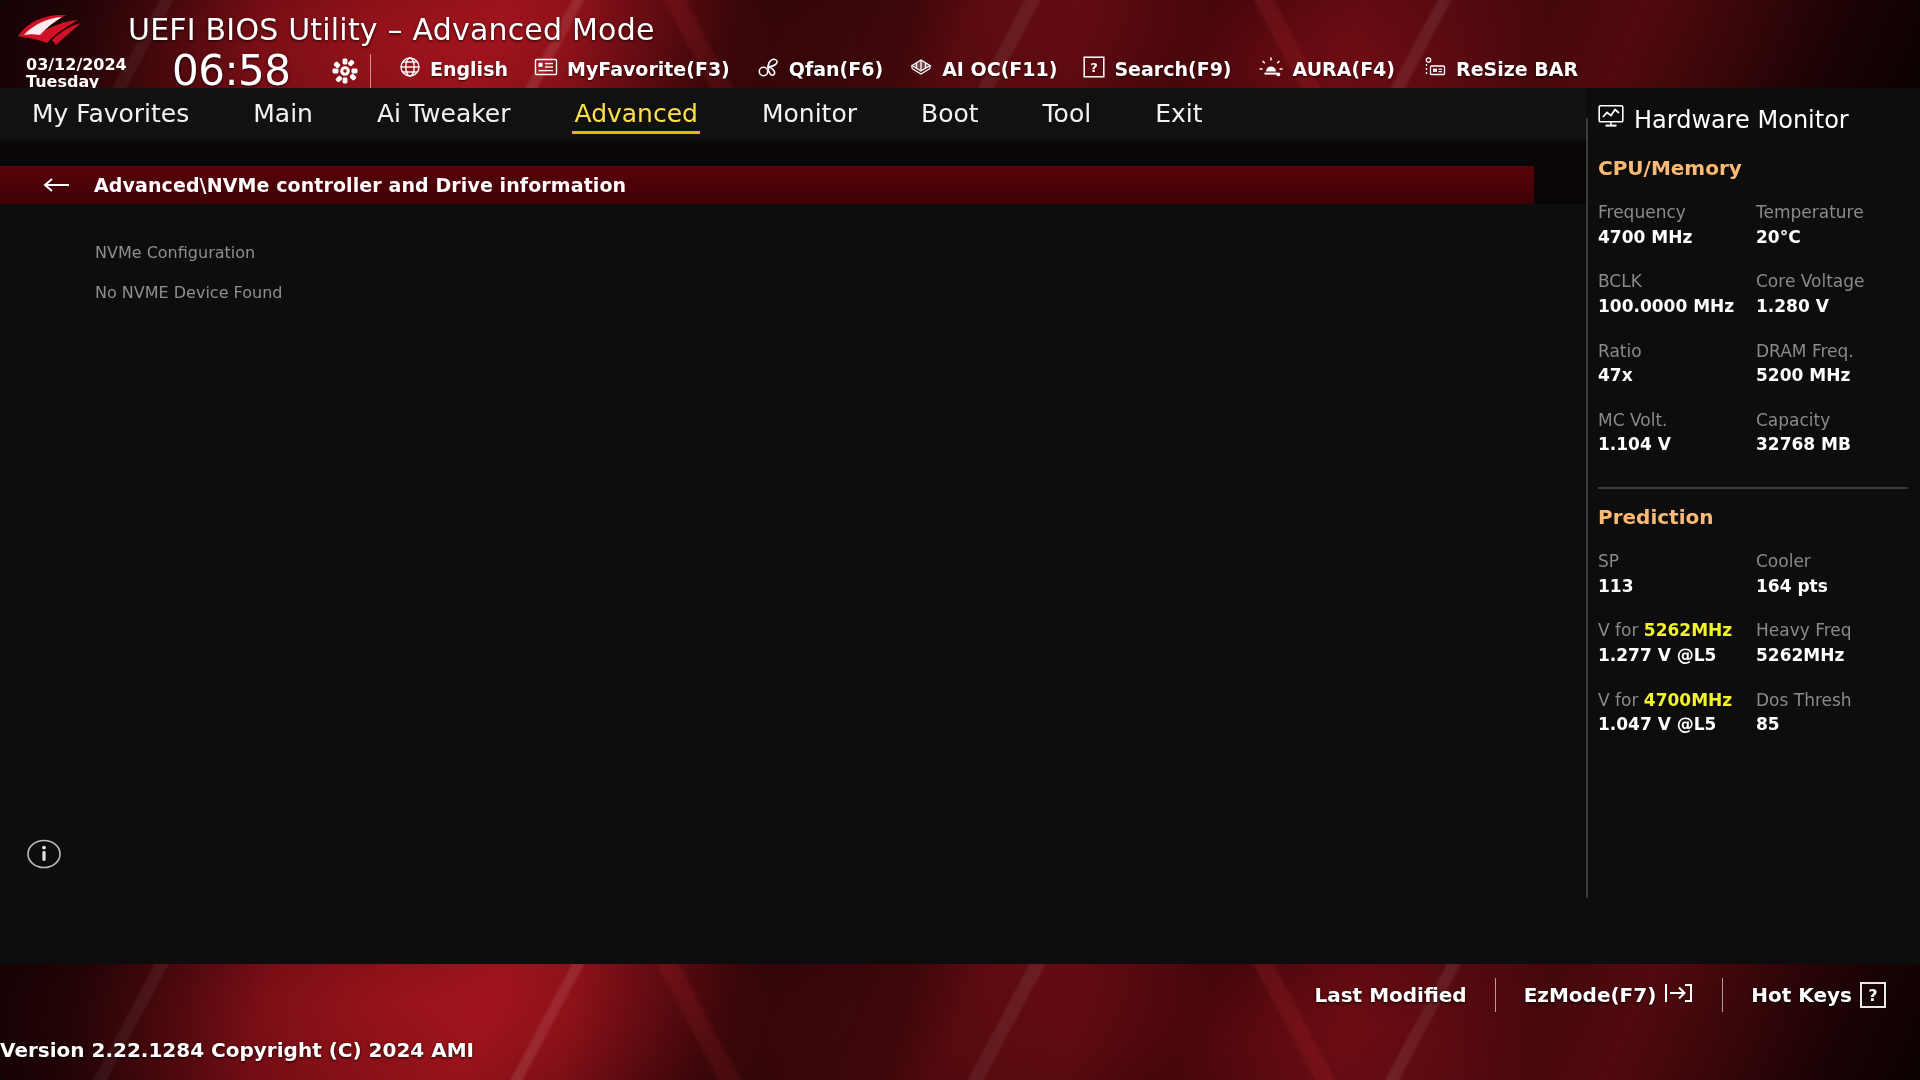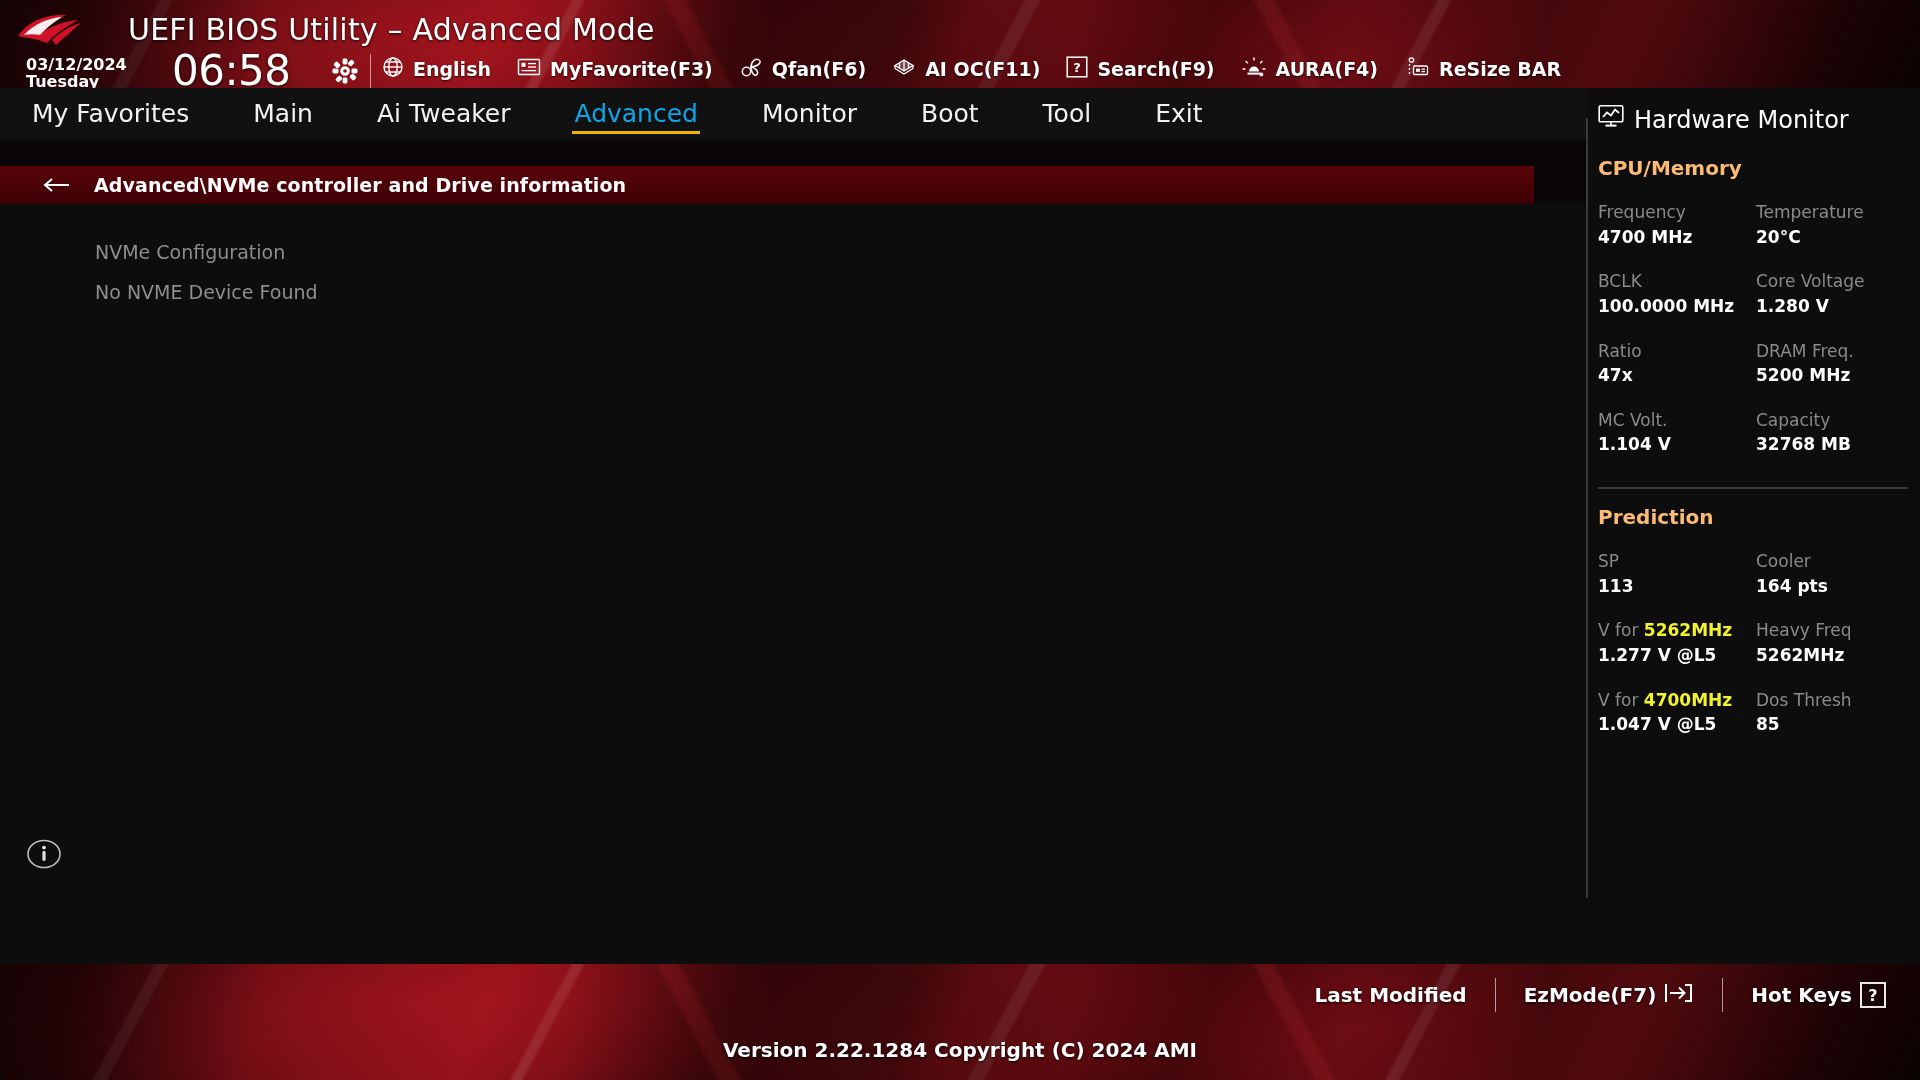--- a/index.html
+++ b/index.html
@@ -52,60 +52,60 @@
   .datewrap .d1 { font-size:16px; font-weight:600; }
   .datewrap .d2 { font-size:16px; font-weight:600; }
   .clock {
     position:absolute; left:172px; top:46px;
     font-size:42px; font-weight:400; letter-spacing:-.5px;
     text-shadow:0 1px 3px rgba(0,0,0,.8);
   }
   .gear-btn { position:absolute; left:332px; top:58px; width:26px; height:26px; cursor:pointer; }
   .hdr-sep { position:absolute; top:54px; width:1px; height:34px; background:rgba(255,255,255,.55); }
 
-  .toolbar { position:absolute; left:382px; top:56px; display:flex; align-items:center; gap:26px;text-align:center; }
+  .toolbar { position:absolute; left:399px; top:56px; display:flex; align-items:center; gap:26px;text-align:center; }
   .tb-item { display:flex; align-items:center; gap:9px; cursor:pointer; white-space:nowrap; }
   .tb-item .lbl { font-size:19px; font-weight:600; text-shadow:0 1px 2px rgba(0,0,0,.8); }
   .tb-ico { display:block; flex:0 0 auto; }
 
   
   .tabbar {
     position:absolute; top:88px; left:0; width:1586px; height:54px;
     background:#111111; display:flex; align-items:center; z-index:6;
   }
   .tabbar::after {
     content:""; position:absolute; left:0; right:0; bottom:0; height:3px;
     background:#0b0b0b;
   }
   .tab {
     position:relative; font-size:25px; font-weight:400; color:#f2f2f2;
     padding:0 0 4px 0; margin:0 32px; cursor:pointer; white-space:nowrap;
   }
-  .tab.active { color:#0ea5e9; }
+  .tab.active { color:#fde047; }
   .tab.active::after {
     content:""; position:absolute; left:-2px; right:-2px; bottom:-2px;
     height:3px; background:#f0b400;
   }
 
   
   .crumb {
     position:absolute; top:166px; left:0; width:1534px; height:38px;
     background:linear-gradient(180deg,#5a0309 0%, #4a0207 55%, #3d0206 100%);
     display:flex; align-items:center; z-index:6;
   }
   .crumb .back { margin-left:42px; margin-right:22px; display:flex; align-items:center; cursor:pointer; }
   .crumb .ctext { font-size:19px; font-weight:600; letter-spacing:.1px; }
 
   
   .content {
     position:absolute; top:204px; left:0; width:1586px; height:760px;
     background:#0d0d0d; z-index:4;
   }
   .row { padding:0 0 0 95px; height:40px; display:flex; align-items:center; }
-  .row .t { font-size:19px; color:#8e8e8e; font-weight:400;margin-top:10px; }
+  .row .t { font-size:16px; color:#8e8e8e; font-weight:400;margin-top:10px; }
   .info-badge { position:absolute; left:27px; bottom:93px; width:34px; height:34px; }
 
   
   .hwm {
     position:absolute; top:88px; left:1586px; width:334px; height:876px;
     background:#0d0d0d; z-index:4; padding:0 0 0 0;
   }
   .hwm-left { position:absolute; left:0; top:30px; bottom:66px; width:2px; background:#3a3a3a; }
   .hwm-title {
     display:flex; align-items:flex-end; gap:10px;
@@ -124,21 +124,21 @@
 
   
   .footer {
     position:absolute; top:964px; left:0; width:1920px; height:62px;
     display:flex; align-items:center; justify-content:flex-end; z-index:7;
   }
   .f-item { display:flex; align-items:center; gap:8px; font-size:20px; font-weight:600;
             cursor:pointer; white-space:nowrap; text-shadow:0 1px 3px rgba(0,0,0,.9); }
   .f-sep { width:1px; height:34px; background:rgba(255,255,255,.6); margin:0 28px; }
   .version {
-    position:absolute; top:1038px; left:0; width:1920px; text-align:center;
+    position:absolute; top:1038px; left:0; width:1920px; text-align:left;
     font-size:20px; font-weight:600; z-index:7; text-shadow:0 1px 3px rgba(0,0,0,.9);
   }
   .qbox { display:inline-flex; align-items:center; justify-content:center;
           width:26px; height:26px; border:2px solid #e8e8e8; font-size:16px; font-weight:700; }
 </style>
 </head>
 <body>
 
 <div class="screen">
 

